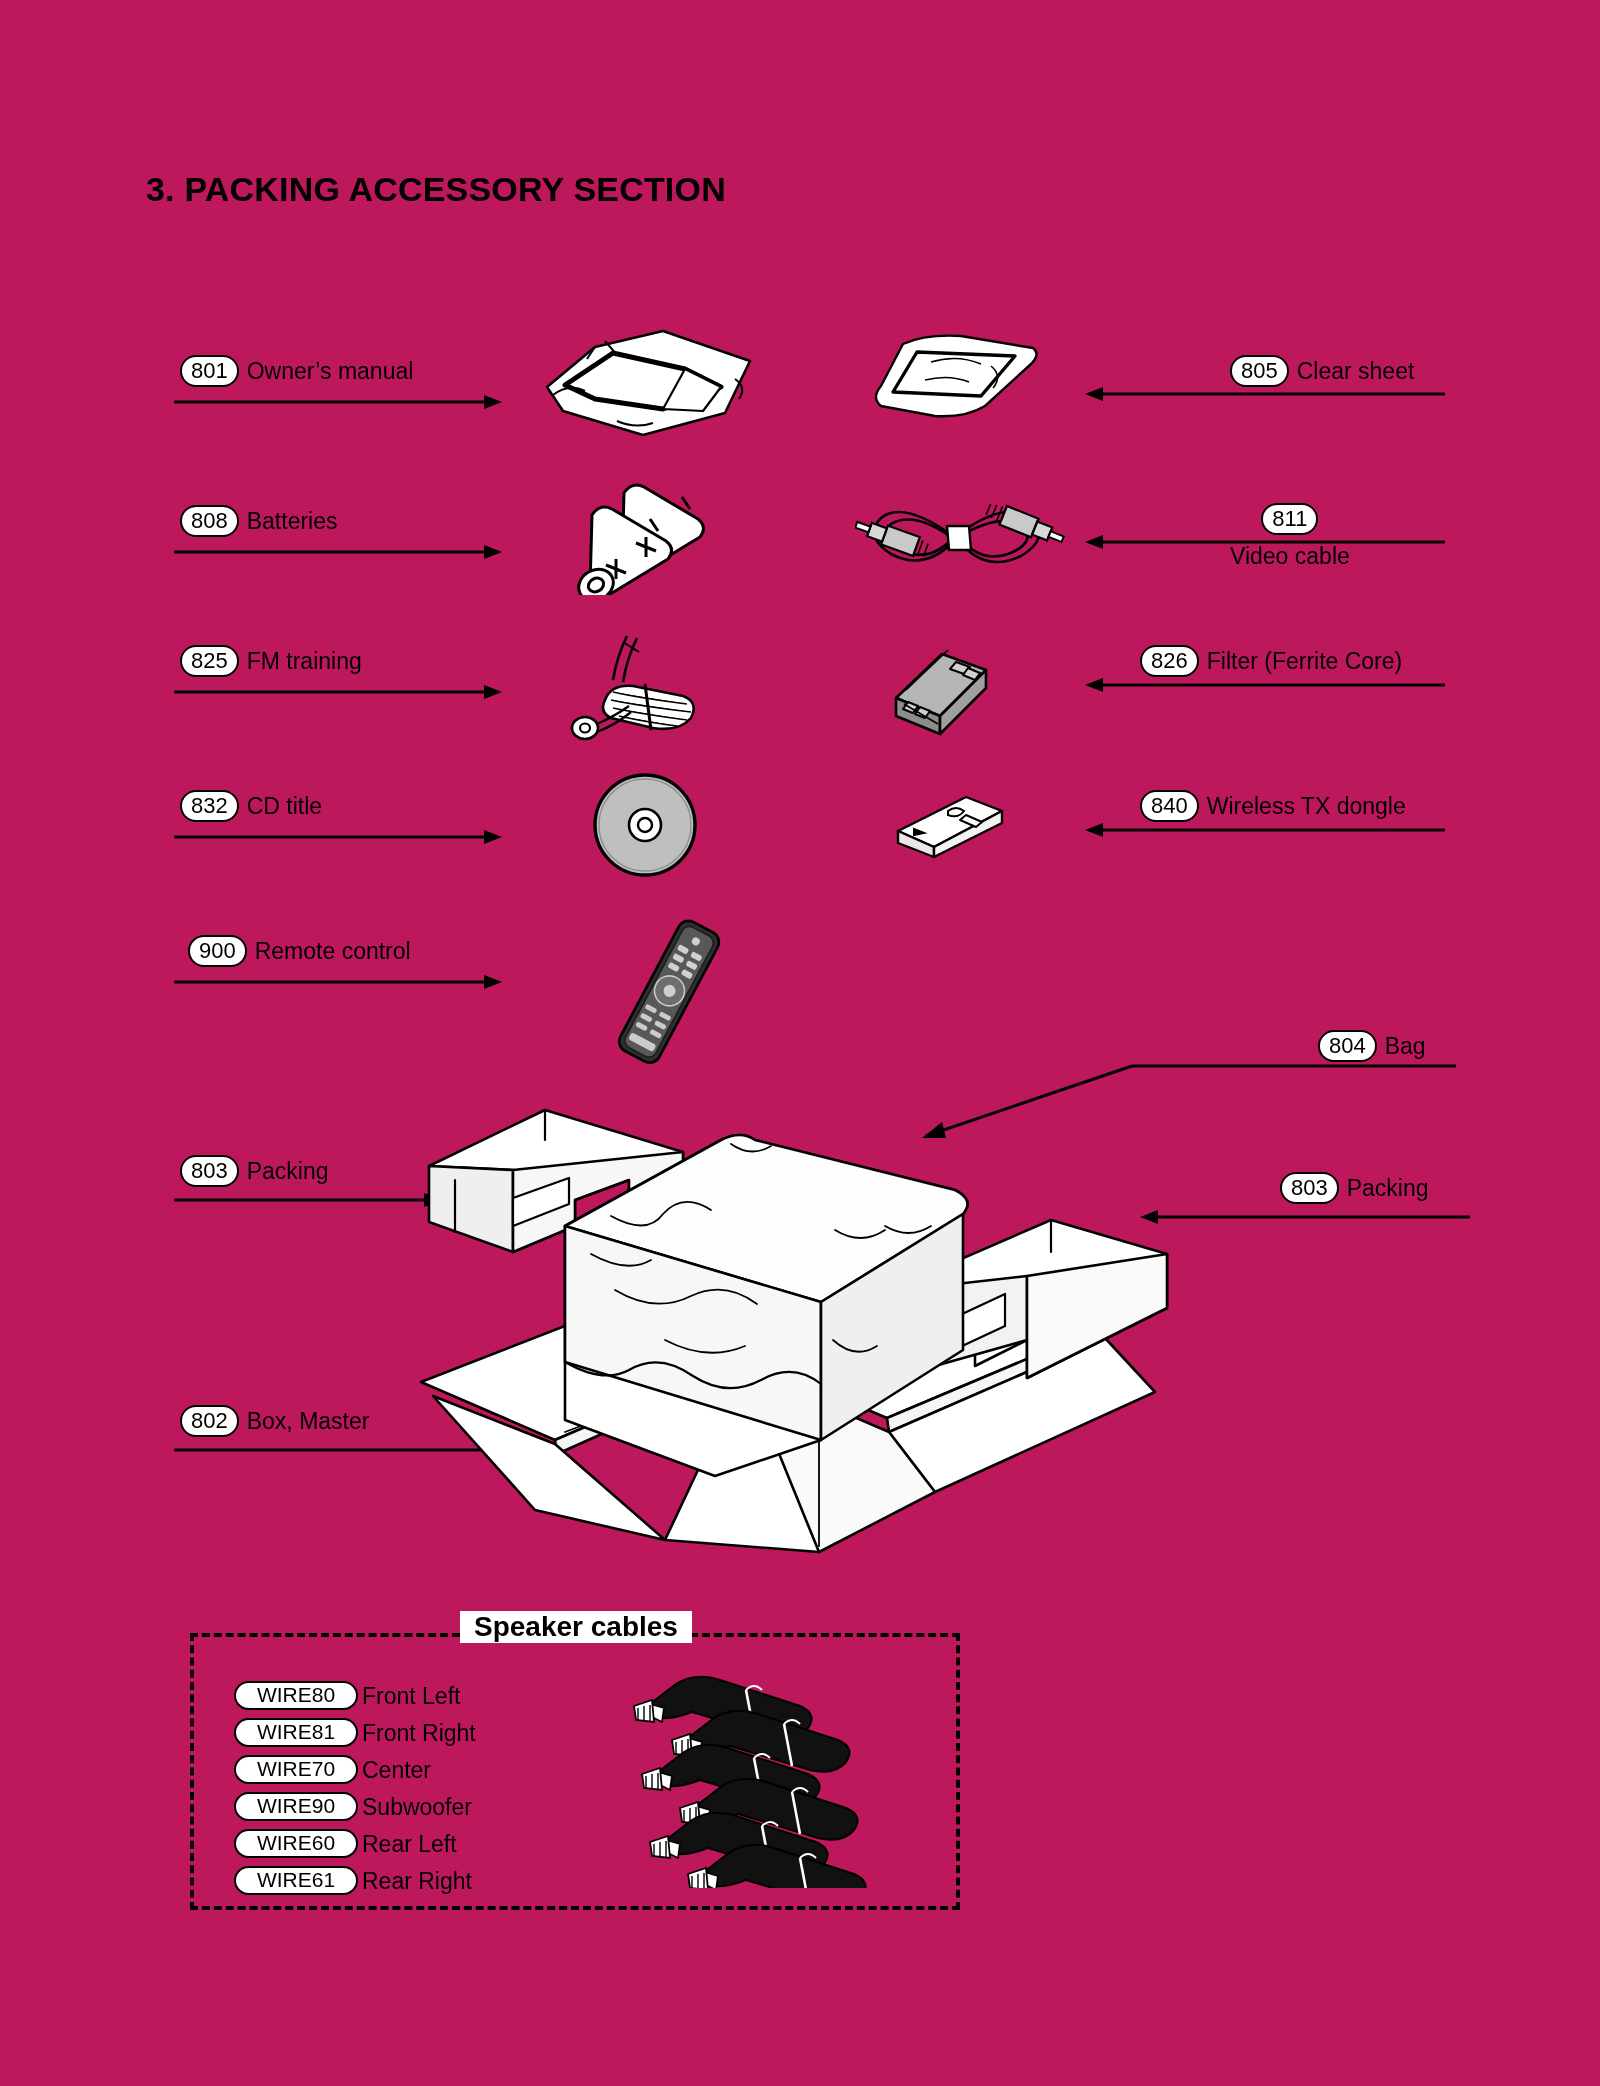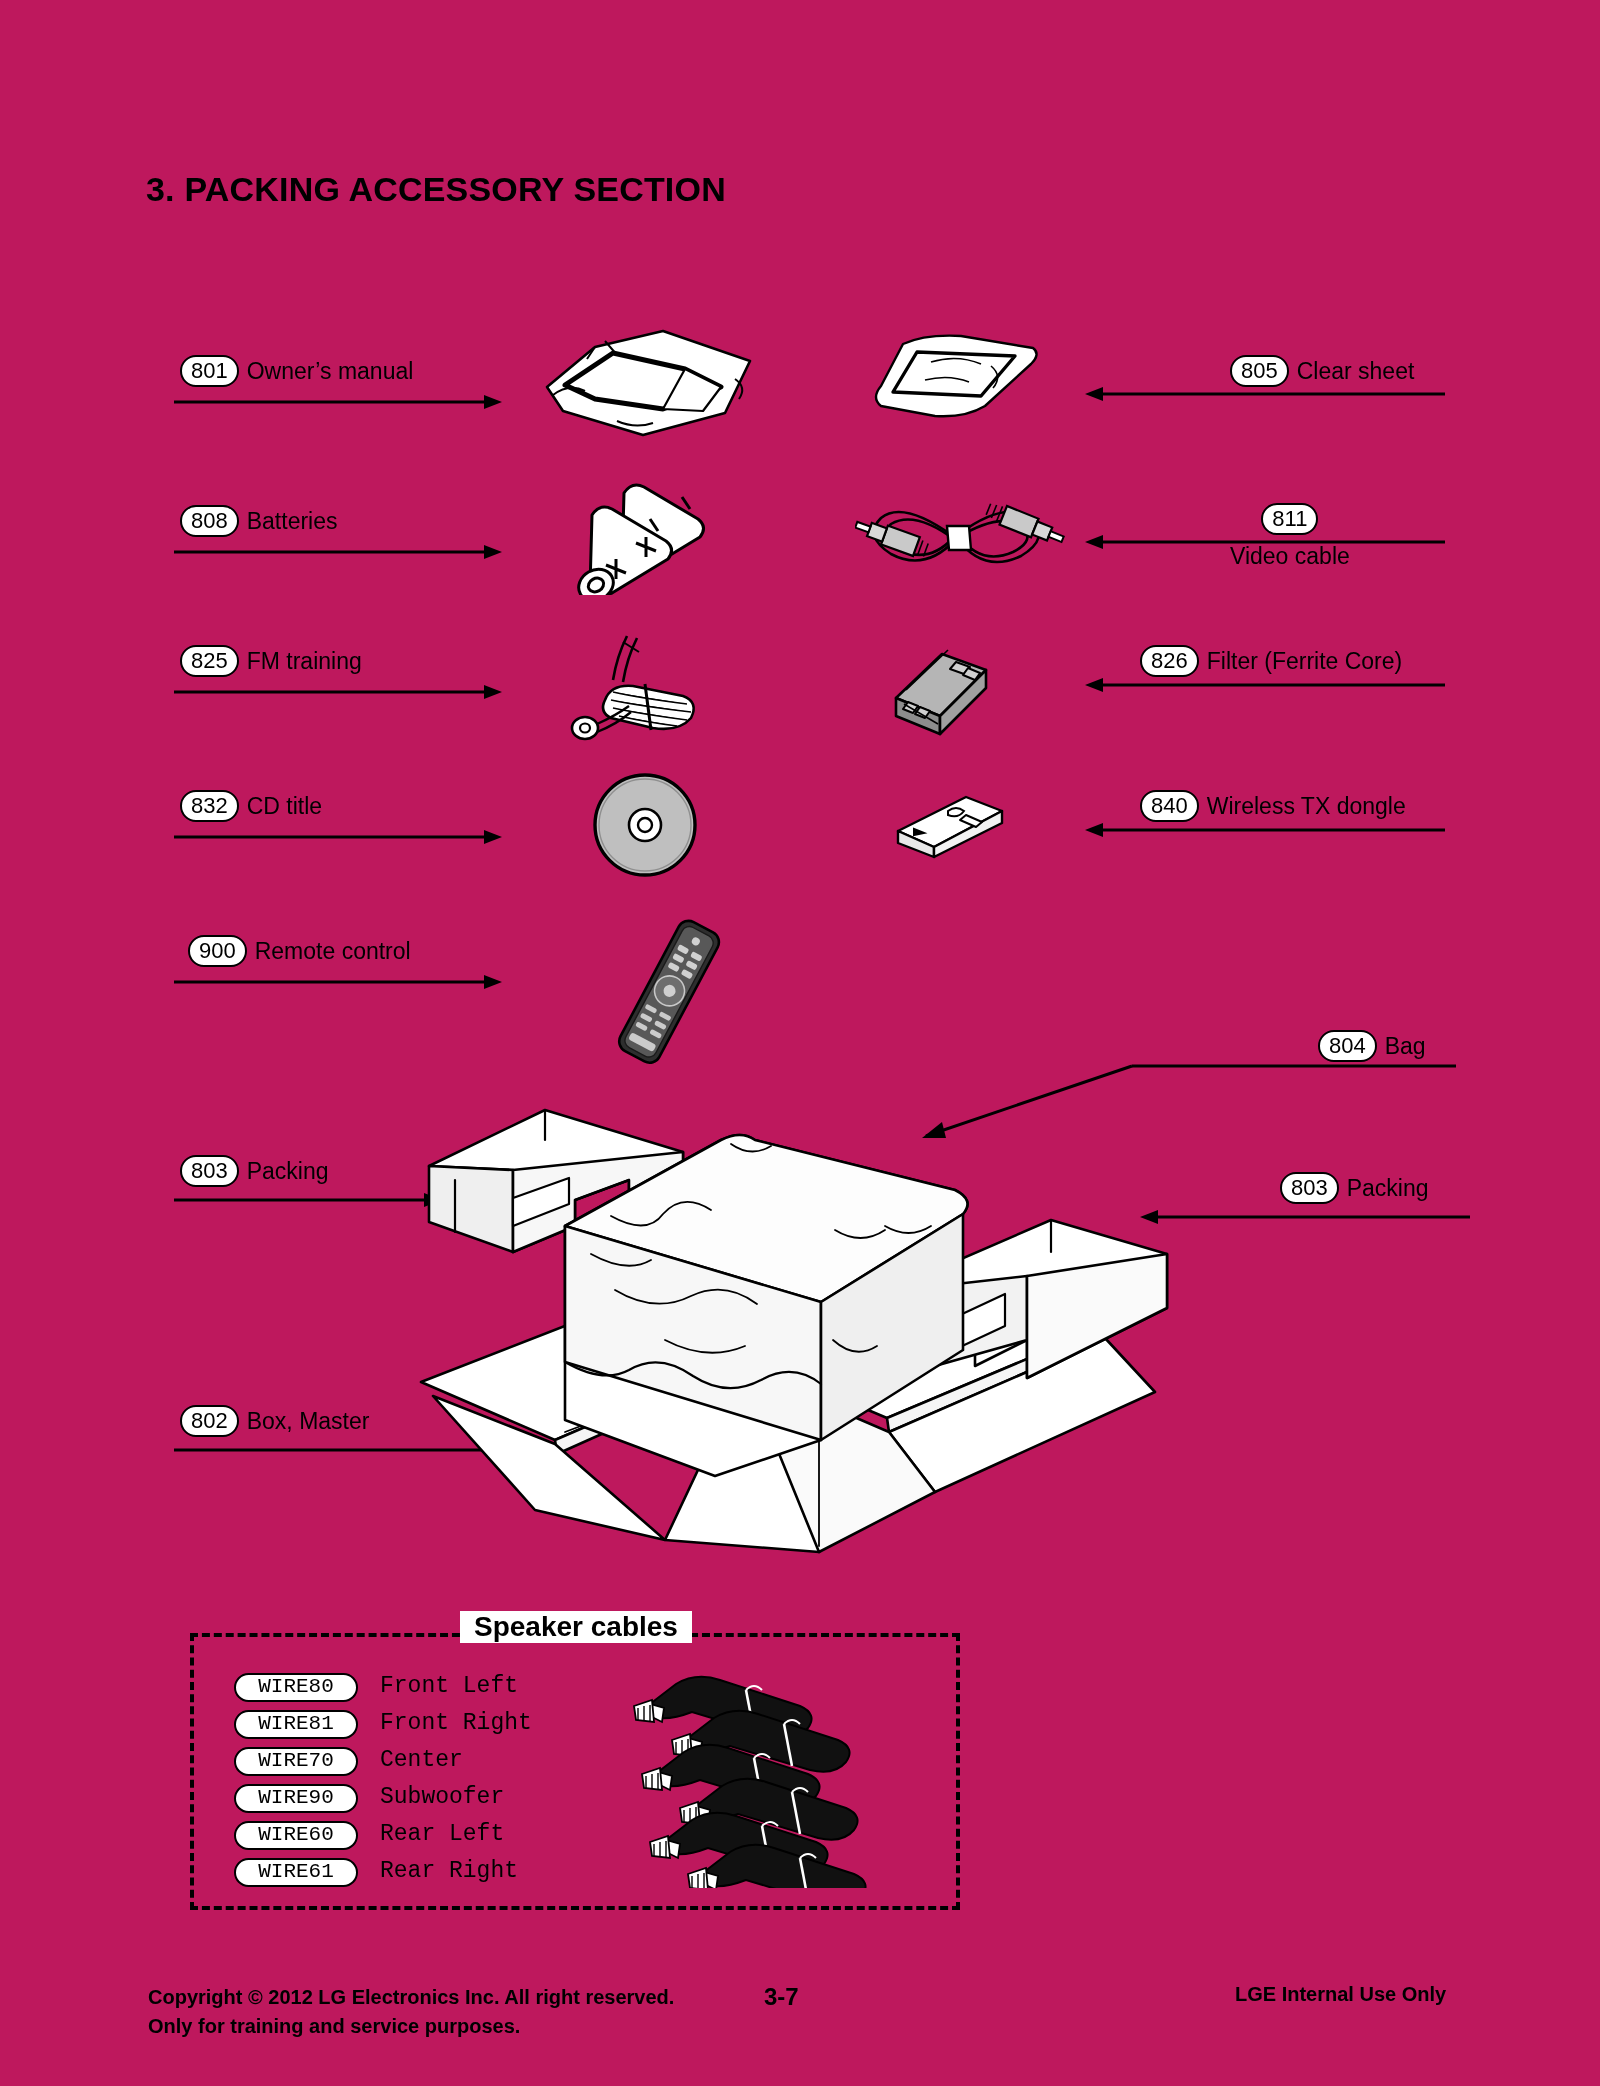--- a/index.html
+++ b/index.html
@@ -90,24 +90,23 @@
     font-weight: bold;
     white-space: nowrap;
   }
   #wire-list {
     position: absolute;
     left: 44px;
     top: 40px;
   }
   .wire-row {
     display: flex;
-    align-items: flex-start;
-    gap: 22px;
+    align-items: flex-end;
+    gap: 4px;
     height: 37px;
-    font-family: Liberation Mono, monospace;
   }
   .wire-row .bubble {
     min-width: 106px;
     text-align: center;
     font-size: 21px;
     padding: 1px 7px 2px 7px;
   }
   .wire-row .wlabel {
     font-size: 23px;
     white-space: nowrap;
@@ -587,22 +586,14 @@
         <g transform="translate(56,146)">
             <use href="#cablebundle"></use>
           </g>
         <g transform="translate(94,178)">
             <use href="#cablebundle"></use>
           </g>
       </svg>
     </div>
   </div>
 
-  <div id="footer">
-    <div id="footer-left">
-      <div>Copyright © 2012 LG Electronics Inc. All right reserved.</div>
-      <div>Only for training and service purposes.</div>
-    </div>
-    <div id="footer-center">3-7</div>
-    <div id="footer-right">LGE Internal Use Only</div>
-  </div>
 
 </div>
 
 </body></html>

